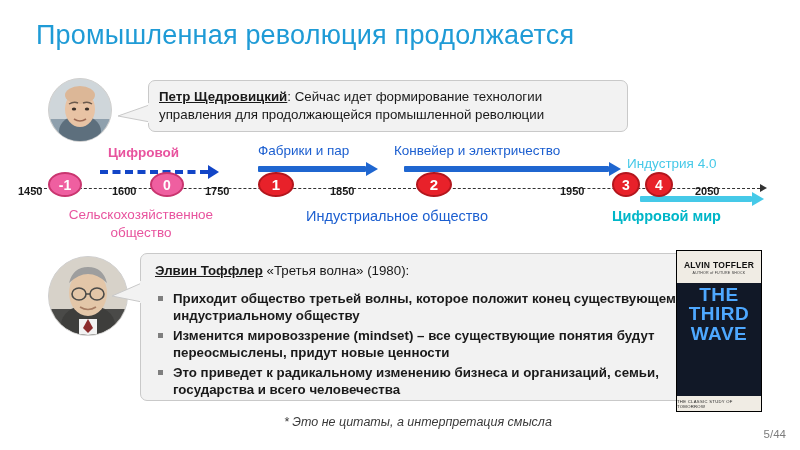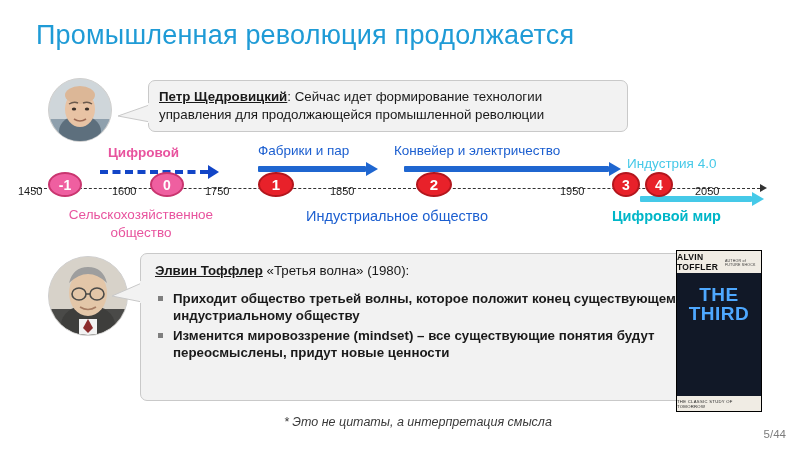--- a/index.html
+++ b/index.html
@@ -44,21 +44,21 @@
   .tl-axis{
     position:absolute;left:34px;top:188px;width:726px;height:0;
     border-top:1px dashed #333;
   }
   .arrowhead{
     position:absolute;width:0;height:0;
     border-top:4px solid transparent;border-bottom:4px solid transparent;
     border-left:7px solid #333;
   }
   .year{
-    position:absolute;font-size:11px;font-weight:normal;color:#1a1a1a;
+    position:absolute;font-size:11px;font-weight:bold;color:#1a1a1a;
     white-space:nowrap;
   }
   .bubble{
     position:absolute;border-radius:50%;
     display:flex;align-items:center;justify-content:center;
     font-weight:bold;color:#ffffff;font-size:14px;
     box-sizing:border-box;
   }
   .b-pink{background:#ef5fa0;border:2px solid #c9356f;}
   .b-red{background:#e8212a;border:2px solid #b3161d;}
@@ -88,22 +88,22 @@
     content:"";position:absolute;left:1px;top:6px;
     width:5px;height:5px;background:#7f7f7f;
   }
 
   
   .book{
     position:absolute;left:676px;top:250px;width:84px;height:160px;
     background:#111827;border:1px solid #000;overflow:hidden;
   }
   .book .b-top{
-    position:absolute;left:0;top:0;width:100%;height:22px;background:#f0ece4;
-    display:flex;flex-direction:row;align-items:center;justify-content:center;
+    position:absolute;left:0;top:0;width:100%;height:32px;background:#f0ece4;
+    display:flex;flex-direction:column;align-items:center;justify-content:center;
   }
   .book .b-author{font-size:8.5px;font-weight:bold;color:#111;letter-spacing:0.3px;}
   .book .b-sub{font-size:3.6px;color:#333;letter-spacing:0.2px;margin-top:1px;}
   .book .b-title{
     position:absolute;left:0;top:34px;width:100%;
     text-align:center;color:#4ea8ff;font-weight:bold;
     font-size:19px;line-height:1.02;letter-spacing:0.5px;
     font-family:"Liberation Sans", sans-serif;
   }
   .book .b-bottom{
@@ -208,35 +208,37 @@
   </div>
 
   <div class="callout" style="left:140px;top:253px;width:596px;height:148px;">
     <div class="txt" style="padding:8px 12px 0 14px;">
       <span class="bold">Элвин Тоффлер</span>
       <span>«Третья волна» (1980):</span>
     </div>
     <ul class="bl" style="margin:10px 12px 0 16px;font-weight:bold;">
       <li>Приходит общество третьей волны, которое положит конец существующему индустриальному обществу</li>
       <li>Изменится мировоззрение (mindset) – все существующие понятия будут переосмыслены, придут новые ценности</li>
+      <li>Это приведет к радикальному изменению бизнеса и организаций, семьи, государства и всего человечества</li>
     </ul>
   </div>
   <svg style="position:absolute;left:110px;top:278px;width:36px;height:30px;">
     <path d="M34 4 L2 18 L32 24 Z" fill="#f2f2f2" stroke="#c9c9c9" stroke-width="1"></path>
     <rect x="30" y="3" width="8" height="22" fill="#f2f2f2"></rect>
   </svg>
 
   <div class="book">
     <div class="b-top">
       <div class="b-author">ALVIN TOFFLER</div>
       <div class="b-sub">AUTHOR of FUTURE SHOCK</div>
     </div>
     <div class="b-title">
       <div>THE</div>
       <div>THIRD</div>
+      <div>WAVE</div>
     </div>
     <div class="b-bottom">
       <div class="b-foot">THE CLASSIC STUDY OF TOMORROW</div>
     </div>
   </div>
 
   <div class="footnote">* Это не цитаты, а интерпретация смысла</div>
   <div class="pagenum">5/44</div>
 
 </div>

